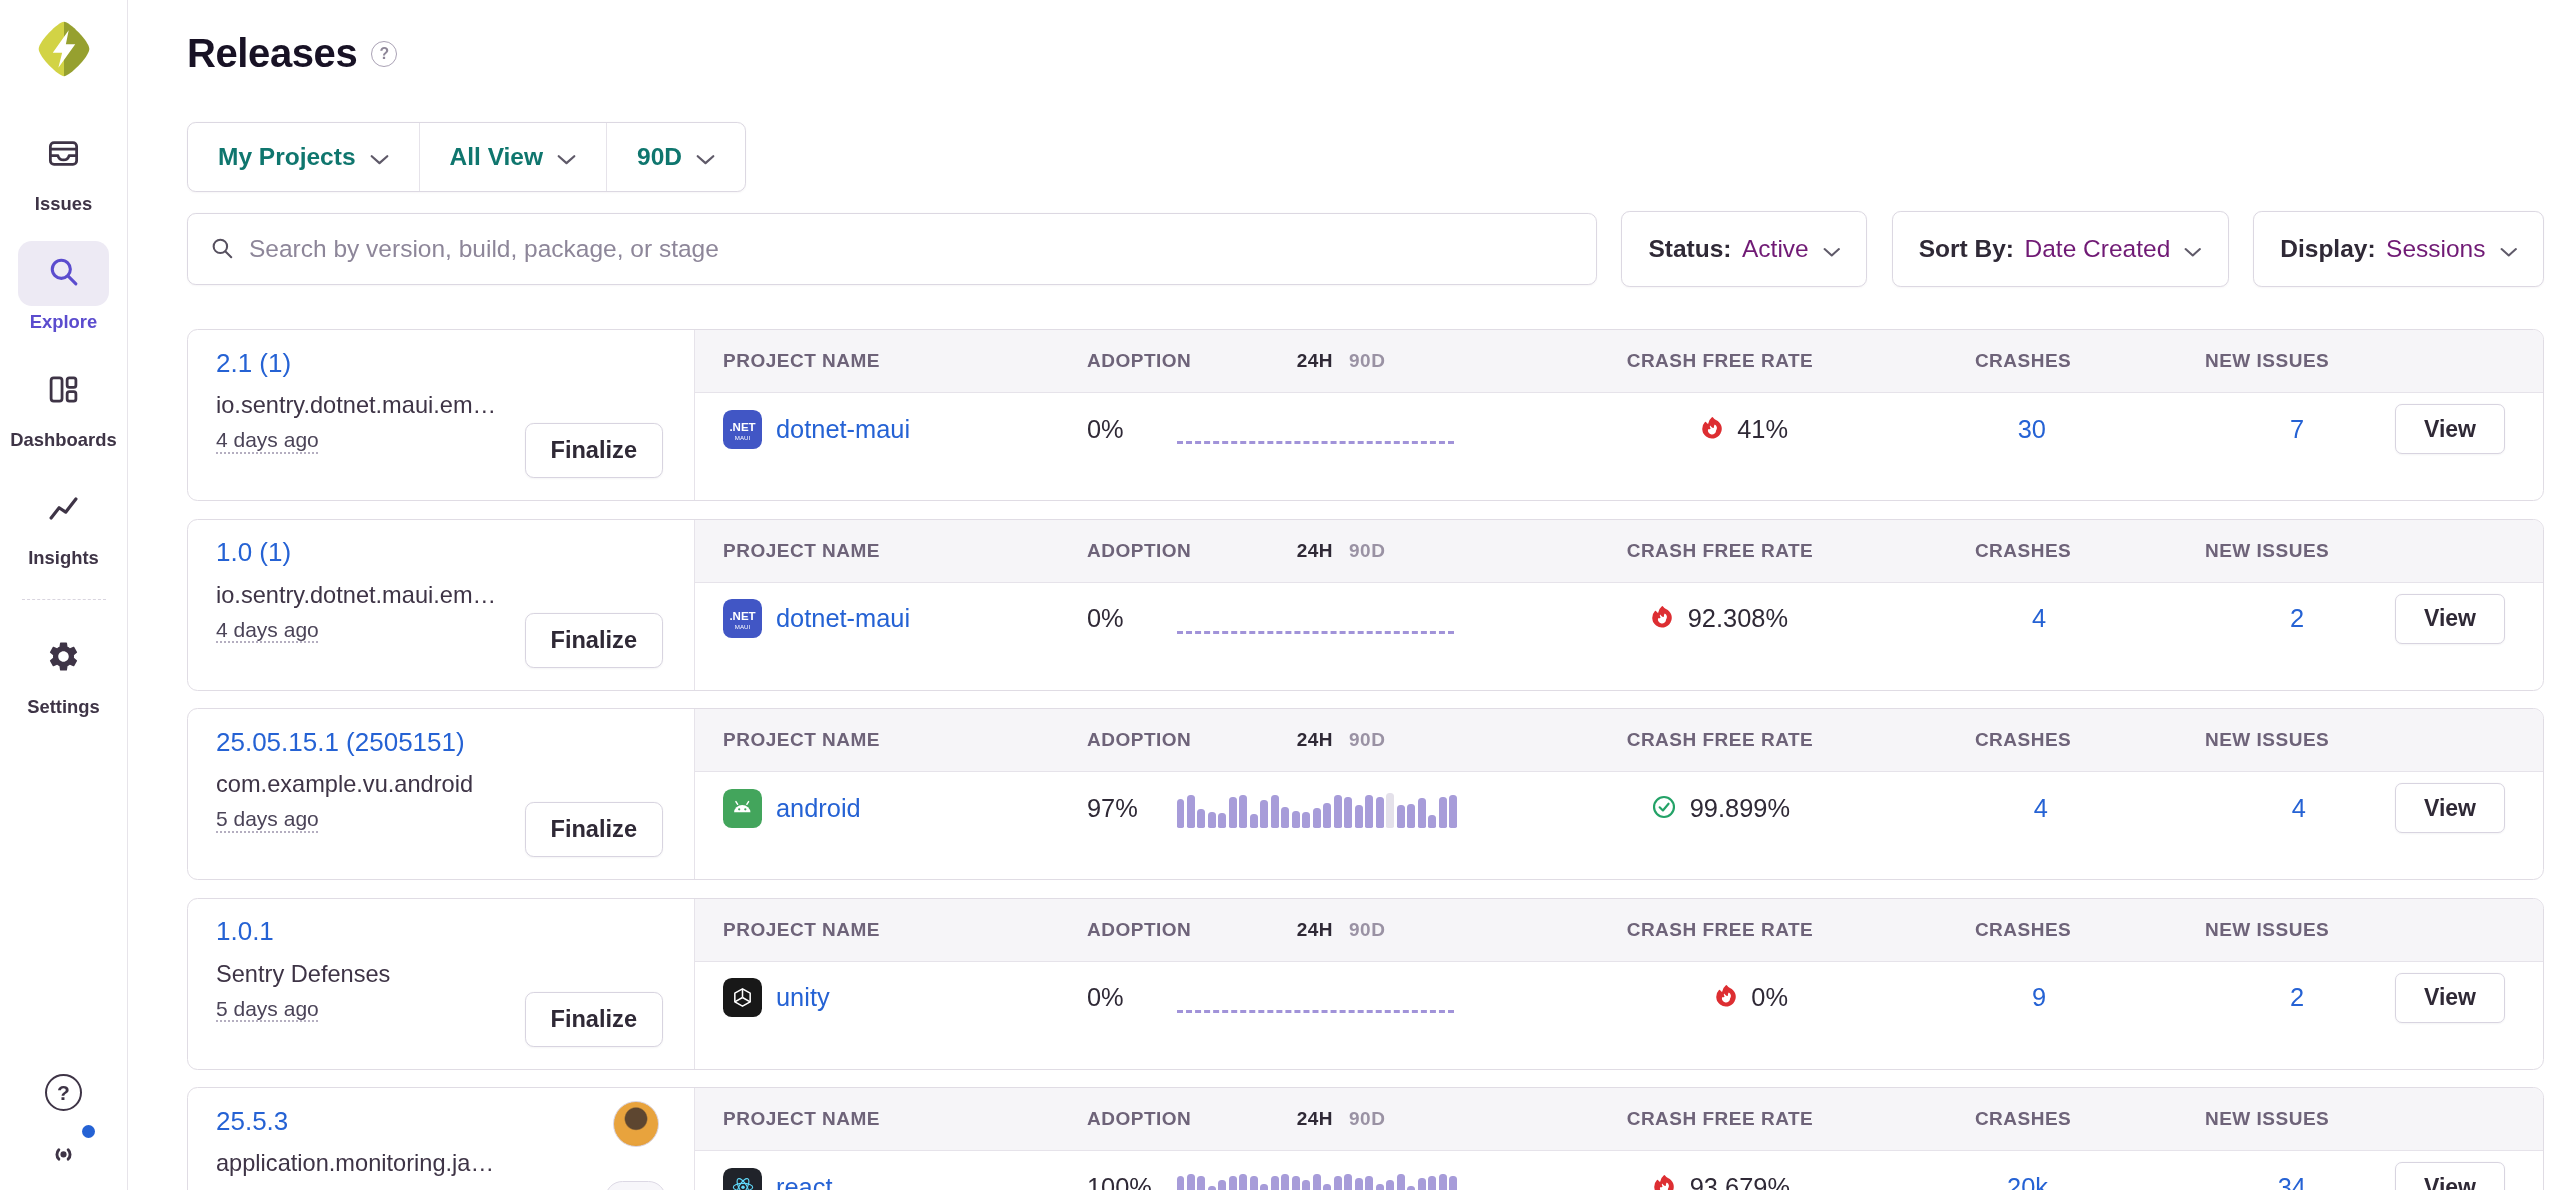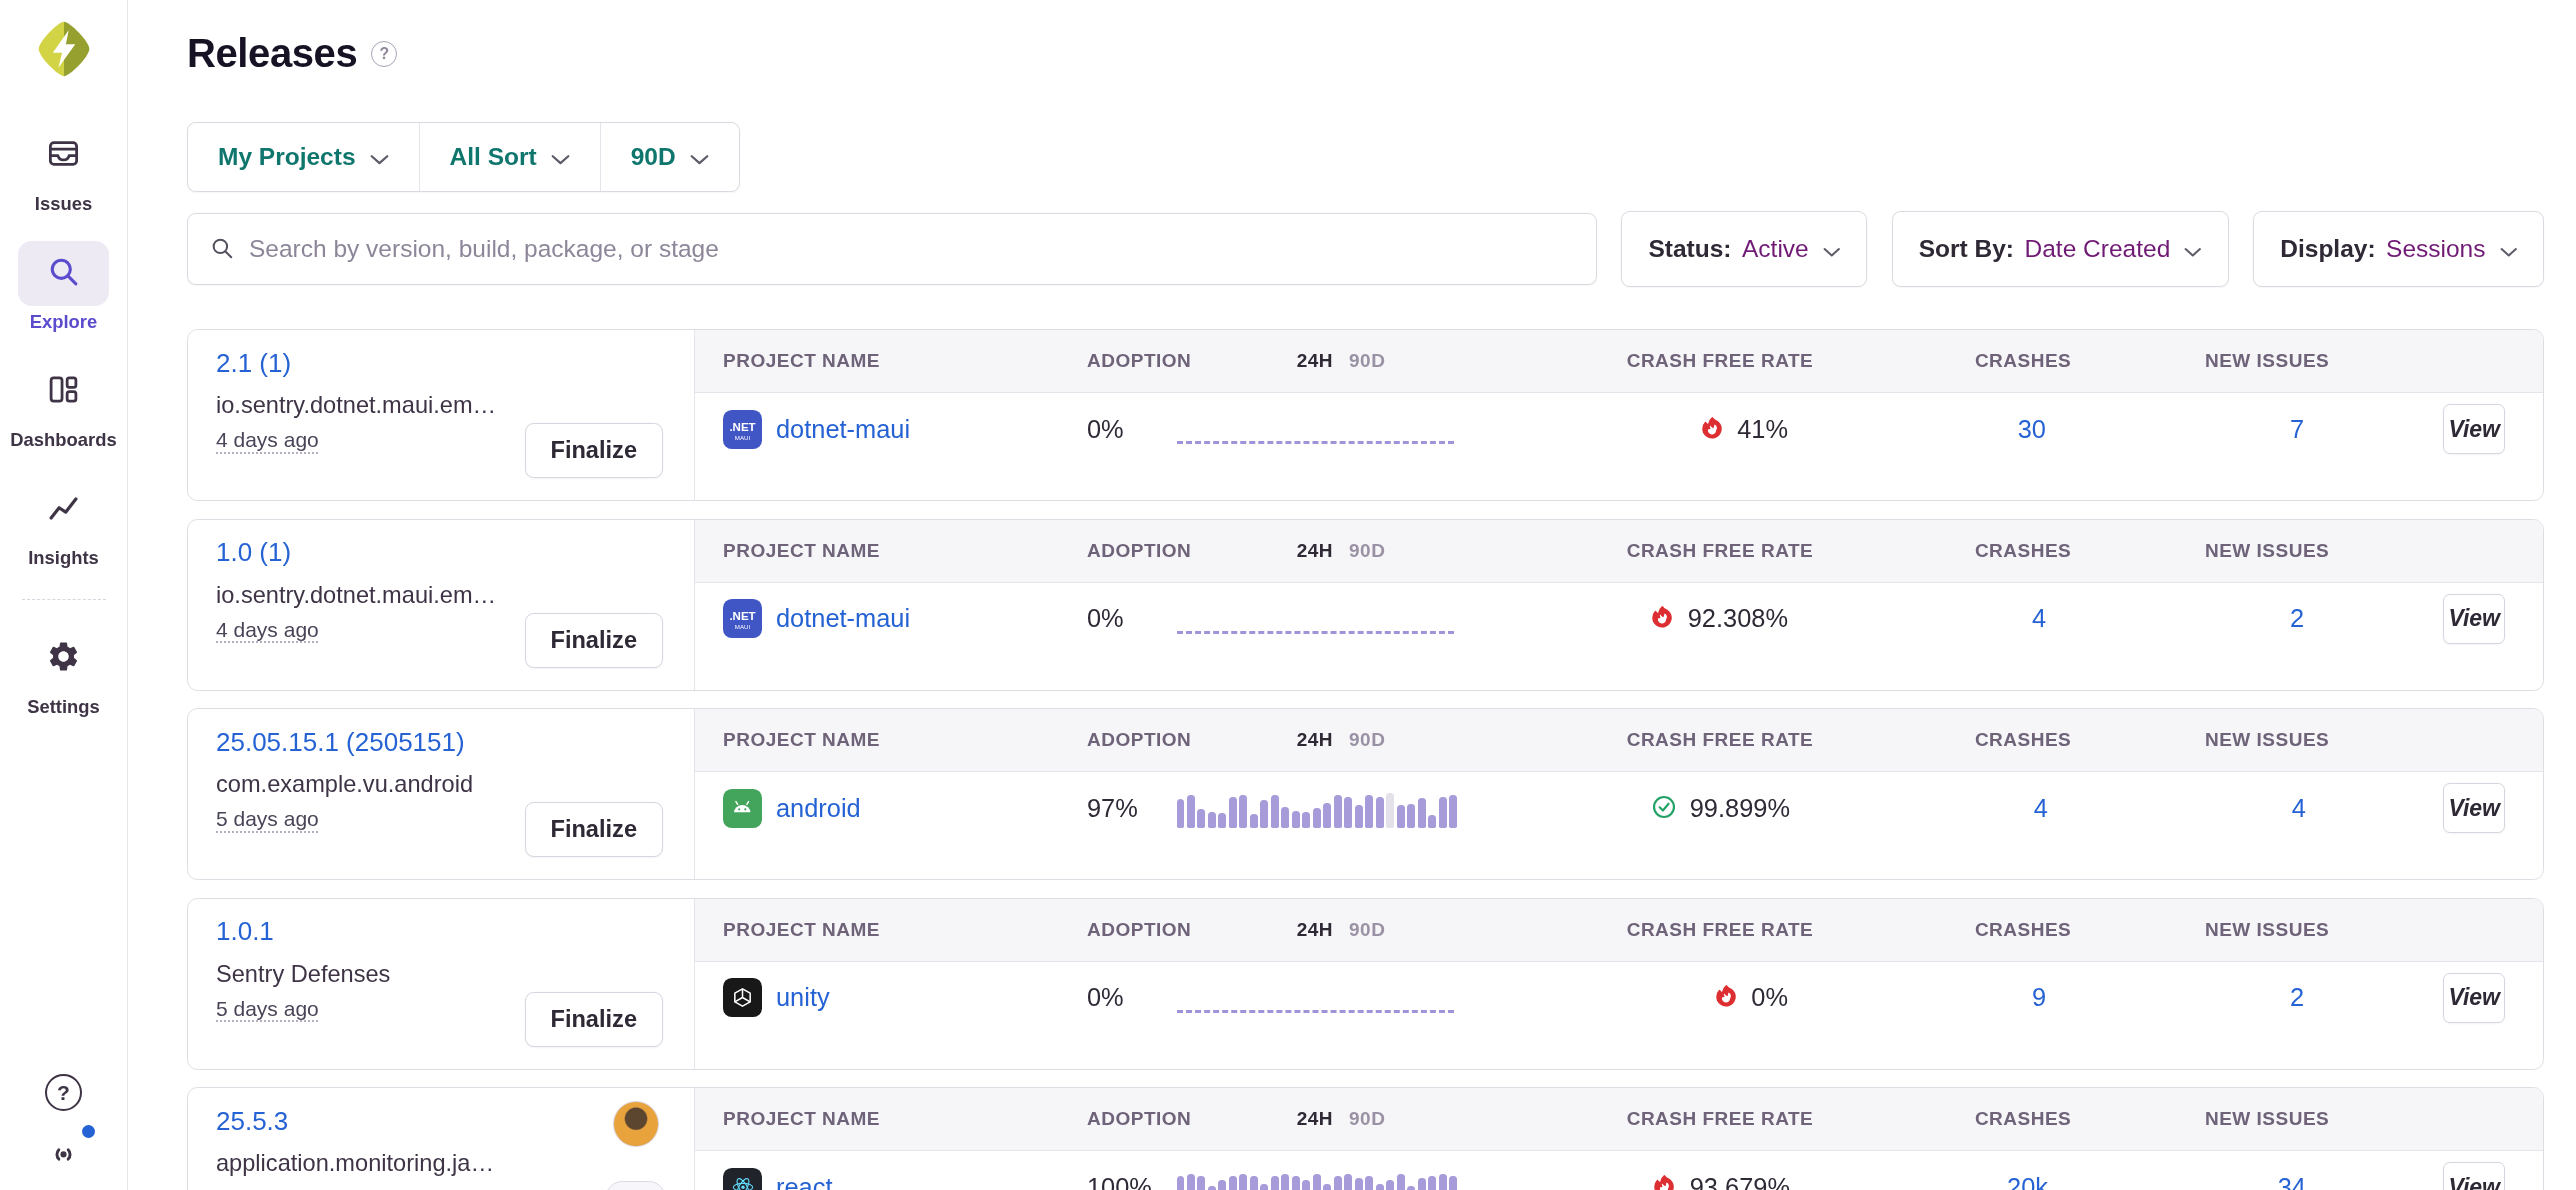--- a/index.html
+++ b/index.html
@@ -94,23 +94,23 @@
   .col-view { flex:1; display:flex; justify-content:flex-end; padding-right:38px; }
   .thead .col-chart { display:flex; justify-content:center; gap:16px; }
   .h24 { color:#2f2936; }
   .h90 { color:#9a92a4; font-weight:700; }
 
   .proj-icon { width:39px; height:39px; border-radius:8.8px; margin-right:14px; flex:0 0 39px;
     display:flex; align-items:center; justify-content:center; }
   .proj-link, .num-link { font-size:25.4px; color:#2562d4; text-decoration:none; cursor:pointer; }
   .adoption-val { font-size:25.4px; color:#2f2936; }
   .cfr-val { font-size:25.4px; color:#2f2936; margin-left:12.3px; }
-  .view-btn { height:50px; padding:0 4px; background:#fff; border:1.3px solid #d8d4e0;
+  .view-btn { height:50px; padding:0 28px; background:#fff; border:1.3px solid #d8d4e0;
     border-radius:7px; font-size:23px; font-weight:700; color:#2f2936; cursor:pointer;
-    font-family:"Liberation Sans", sans-serif; box-shadow:0 0.9px 1.8px rgba(40,30,60,0.05);font-style:italic; }
+    font-family:"Liberation Sans", sans-serif; box-shadow:0 0.9px 1.8px rgba(40,30,60,0.05); }
 
   
   .spark { display:flex; align-items:flex-end; gap:2.6px; height:40px; }
   .spark .bar { width:7.9px; background:#a79cd9; border-radius:3.5px 3.5px 1.8px 1.8px; }
   .spark .bar.muted { background:#e4e1ea; }
   .spark.dashed-line { border:none; align-items:flex-end; }
   .dash-rule { width:277px; border-top:3.1px dashed #a193d9; margin-bottom:5.3px; }
 </style>
 </head>
 <body>
@@ -225,21 +225,21 @@
     <div class="filter-bar">
       <div class="filter-seg">
         <span>My Projects</span>
         <span class="chev">
           <svg width="19" height="11.4" viewBox="0 0 22 13" fill="none" stroke="#5f5a69" stroke-width="2.6" stroke-linecap="round" stroke-linejoin="round">
               <polyline points="2,2.5 11,10.5 20,2.5"></polyline>
             </svg>
         </span>
       </div>
       <div class="filter-seg">
-        <span>All Sort</span>
+        <span>All View</span>
         <span class="chev">
           <svg width="19" height="11.4" viewBox="0 0 22 13" fill="none" stroke="#5f5a69" stroke-width="2.6" stroke-linecap="round" stroke-linejoin="round">
               <polyline points="2,2.5 11,10.5 20,2.5"></polyline>
             </svg>
         </span>
       </div>
       <div class="filter-seg">
         <span>90D</span>
         <span class="chev">
           <svg width="19" height="11.4" viewBox="0 0 22 13" fill="none" stroke="#5f5a69" stroke-width="2.6" stroke-linecap="round" stroke-linejoin="round">

